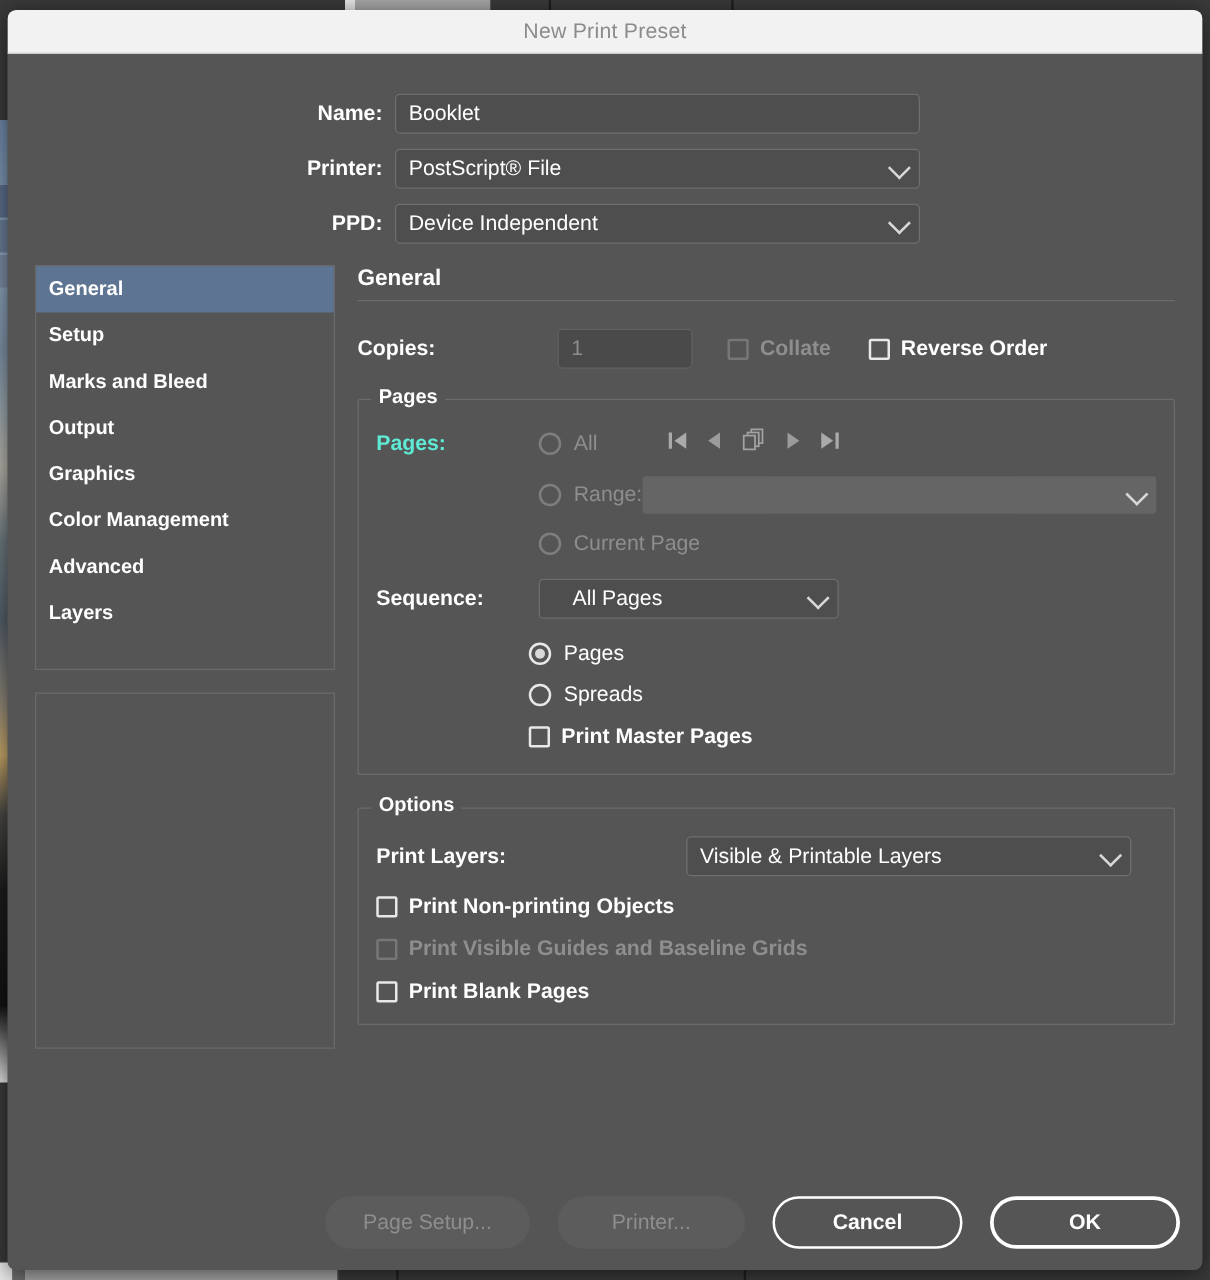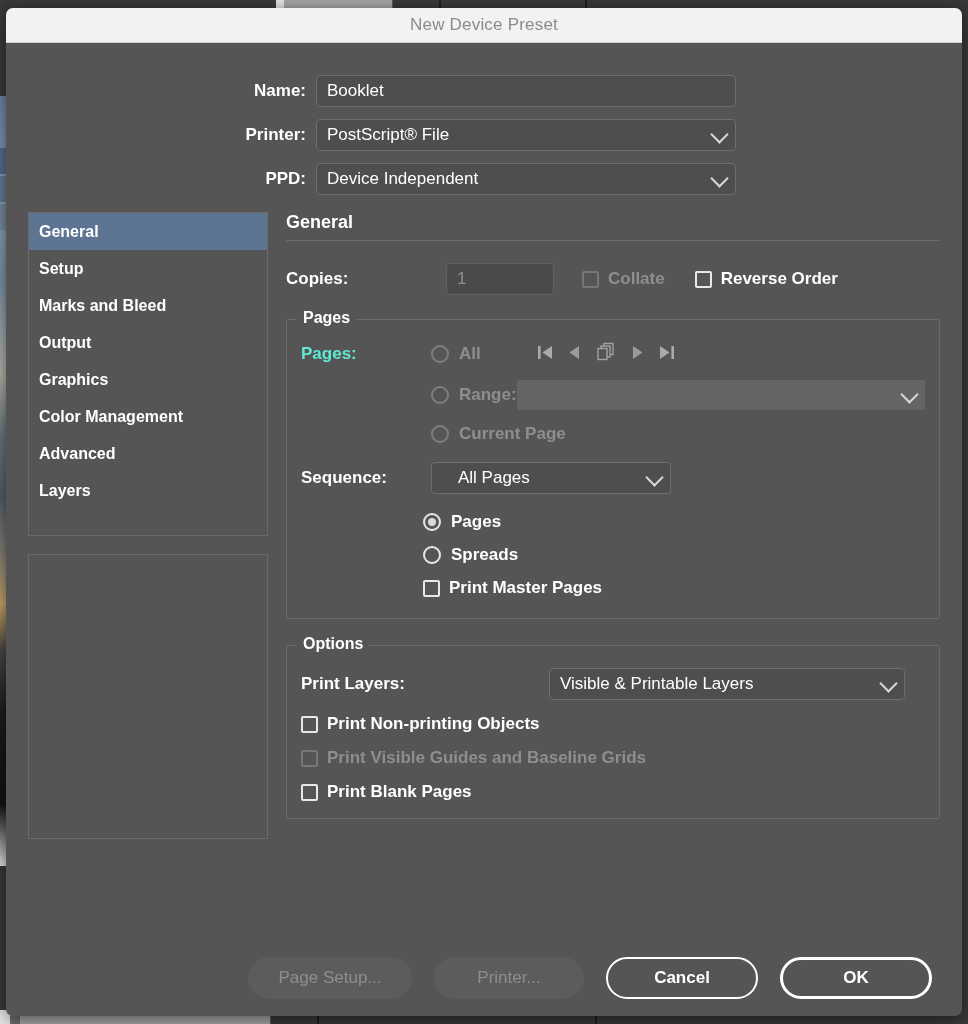--- a/index.html
+++ b/index.html
@@ -148,21 +148,21 @@
     flex: 0 0 18px; position: relative;
   }
   .rb.dim { border-color: #7e7e7e; }
   .rb.on::after {
     content: ""; position: absolute;
     left: 3px; top: 3px; width: 8px; height: 8px;
     border-radius: 50%; background: #d9d9d9;
   }
   .cbtxt { color: #ffffff; font-size: 17px; font-weight: bold; margin-left: 9px; }
   .cbtxt.dim { color: #8e8e8e; }
-  .rbtxt { color: #ffffff; font-size: 17px; font-weight: bold; margin-left: 10px; }
+  .rbtxt { color: #ffffff; font-size: 17px; font-weight: normal; margin-left: 10px; }
   .rbtxt.dim { color: #8e8e8e; }
 
   
   .group {
     border: 1px solid #6b6b6b;
     border-radius: 2px;
     position: relative;
     margin-bottom: 26px;
     padding: 22px 14px 16px 14px;
   }
@@ -201,21 +201,21 @@
     width: 356px; height: 32px; box-sizing: border-box;
     background: #4e4e4e; border: 1px solid #6e6e6e; border-radius: 4px;
     color: #ffffff; font-size: 17px;
     display: flex; align-items: center; padding: 0 30px 0 10px;
     position: relative;
   }
   .optline { display: flex; align-items: center; margin-top: 14px; }
 
   
   #footer {
-    position: absolute; left: 0; right: 16px; bottom: 18px;
+    position: absolute; left: 0; right: 4px; bottom: 18px;
     display: flex; justify-content: flex-end; align-items: center;
     gap: 22px; padding-right: 14px;
   }
   .btn {
     height: 42px; border-radius: 21px;
     display: flex; align-items: center; justify-content: center;
     font-size: 17px; font-weight: bold;
     box-sizing: border-box;
   }
   .btn.disabled { background: #5c5c5c; color: #8e8e8e; border: 1px solid #5c5c5c; font-weight: normal; }
@@ -253,21 +253,21 @@
     <div class="bgtab" style="width:2px;background:#1e1e1e"></div>
     <div class="bgtab" style="width:276px;background:#3a3a3a"></div>
     <div class="bgtab" style="width:2px;background:#1e1e1e"></div>
     <div class="bgtab" style="flex:1;background:#3a3a3a"></div>
   </div>
 </div>
 
 <div id="dialog">
 
   <div id="titlebar">
-    <div class="title">New Device Preset</div>
+    <div class="title">New Print Preset</div>
   </div>
 
   <div id="body">
 
     <div id="topfields">
 
       <div class="toprow">
         <div class="toplabel">Name:</div>
         <div class="field">
           <span>Booklet</span>

